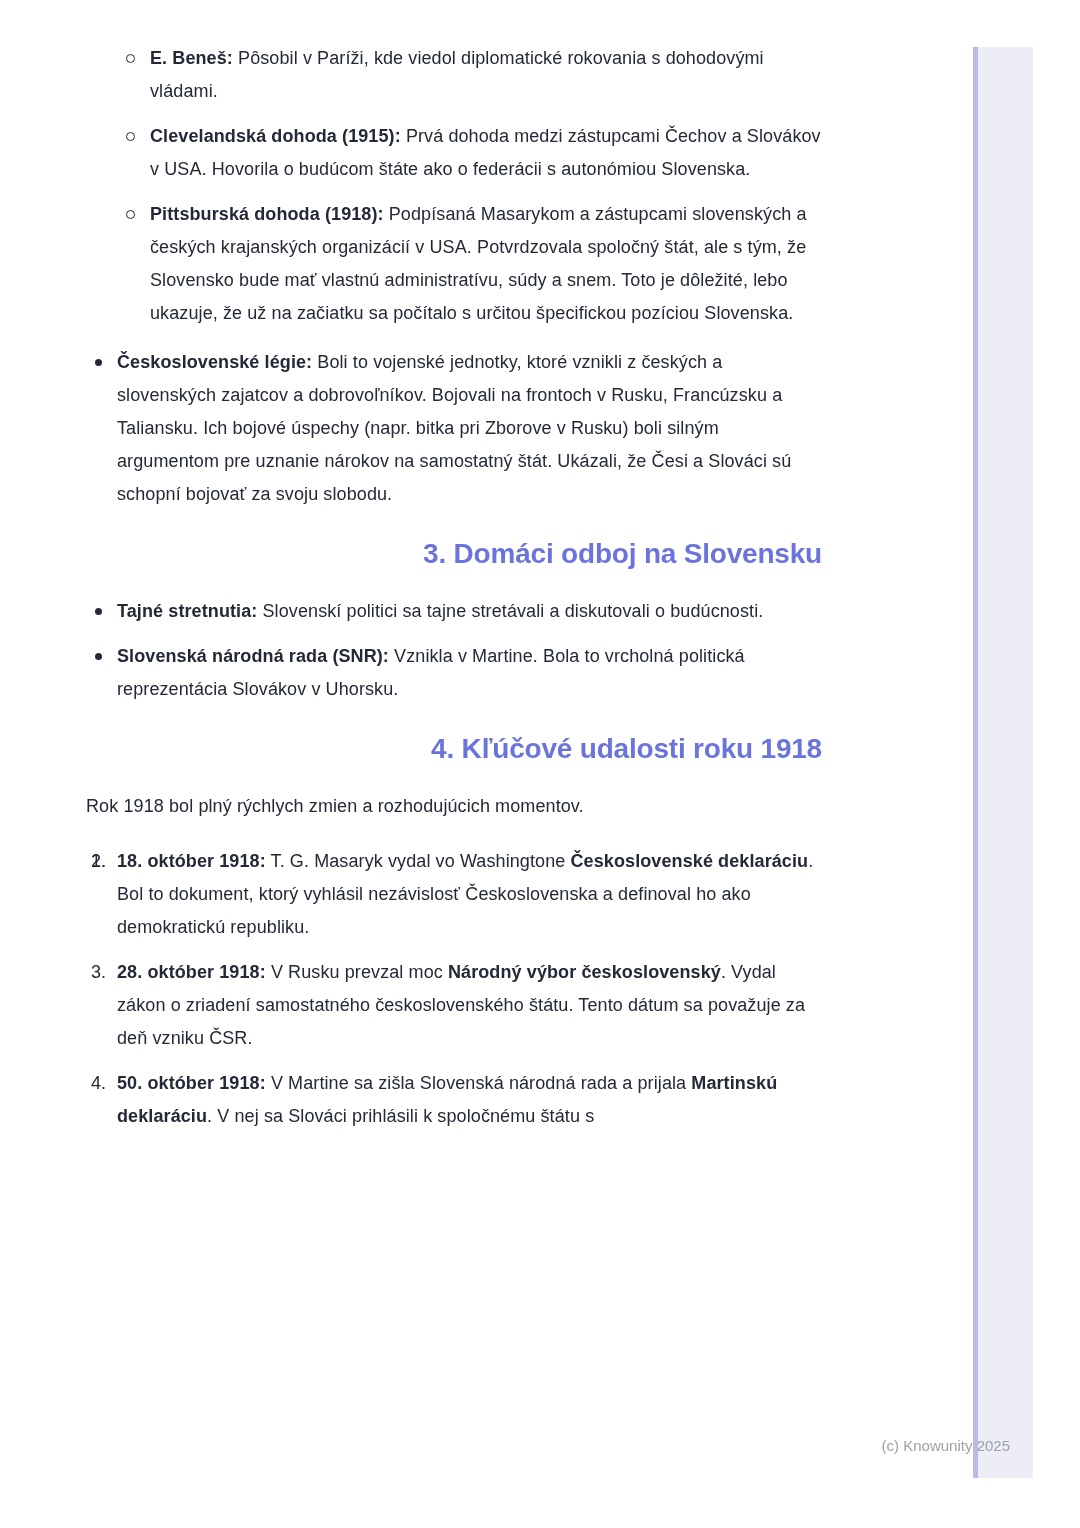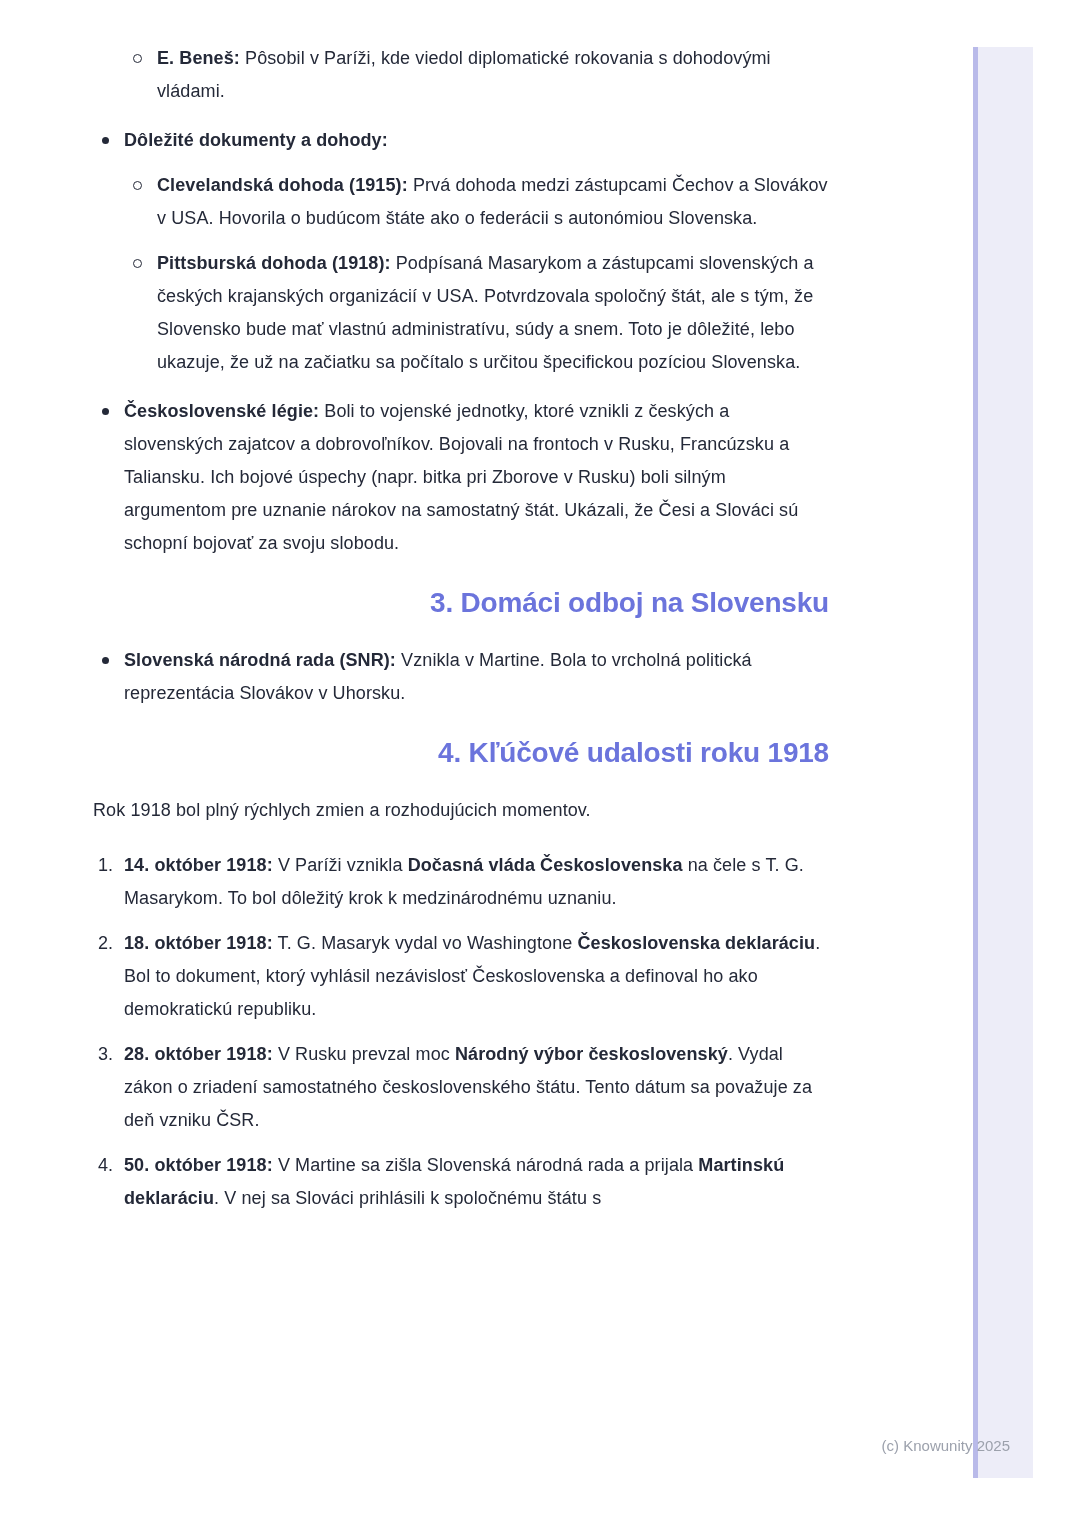--- a/index.html
+++ b/index.html
@@ -6,21 +6,21 @@
   html, body { width: 1080px; height: 1528px; }
   body {
     position: relative;
     background: #ffffff;
     font-family: "Liberation Sans", sans-serif;
     color: var(--text, #242938);
     overflow: hidden;
   }
   .content {
     position: absolute;
-    left: 93px;
+    left: 86px;
     top: 42px;
     width: 736px;
     font-size: 18px;
     line-height: 33px;
     letter-spacing: 0.1px;
   }
   .block-p { margin: 0 0 22px 0; }
   .block-h2 {
     color: var(--accent, #6B74DC);
     font-size: 28px;
@@ -75,29 +75,29 @@
     color: var(--footer, #9CA1AC);
     z-index: 2;
     white-space: nowrap;
   }
 </style>
 </head>
 <body style="--accent: #6B74DC; --text: #242938; --footer: #9CA1AC; --bar-fill: #EDEDF8; --bar-edge: #B9BAE9;">
 
 <div class="content" id="content">
     <div class="block-li l2"><span class="marker circle"></span><span><strong>E. Beneš:</strong><span> Pôsobil v Paríži, kde viedol diplomatické rokovania s dohodovými vládami.</span></span></div>
-    <div class="block-li l1 after-sub"><span class="marker disc"></span><span><strong>Dôležité dokumenty a dohody:</strong></span></div>
     <div class="block-li l2"><span class="marker circle"></span><span><strong>Clevelandská dohoda (1915):</strong><span> Prvá dohoda medzi zástupcami Čechov a Slovákov v USA. Hovorila o budúcom štáte ako o federácii s autonómiou Slovenska.</span></span></div>
     <div class="block-li l2"><span class="marker circle"></span><span><strong>Pittsburská dohoda (1918):</strong><span> Podpísaná Masarykom a zástupcami slovenských a českých krajanských organizácií v USA. Potvrdzovala spoločný štát, ale s tým, že Slovensko bude mať vlastnú administratívu, súdy a snem. Toto je dôležité, lebo ukazuje, že už na začiatku sa počítalo s určitou špecifickou pozíciou Slovenska.</span></span></div>
     <div class="block-li l1 after-sub"><span class="marker disc"></span><span><strong>Československé légie:</strong><span> Boli to vojenské jednotky, ktoré vznikli z českých a slovenských zajatcov a dobrovoľníkov. Bojovali na frontoch v Rusku, Francúzsku a Taliansku. Ich bojové úspechy (napr. bitka pri Zborove v Rusku) boli silným argumentom pre uznanie nárokov na samostatný štát. Ukázali, že Česi a Slováci sú schopní bojovať za svoju slobodu.</span></span></div>
     <h2 class="block-h2"><span><strong>3. Domáci odboj na Slovensku</strong></span></h2>
+    <div class="block-li l1"><span class="marker disc"></span><span><strong>Tajné stretnutia:</strong><span> Slovenskí politici sa tajne stretávali a diskutovali o budúcnosti.</span></span></div>
     <div class="block-li l1"><span class="marker disc"></span><span><strong>Slovenská národná rada (SNR):</strong><span> Vznikla v Martine. Bola to vrcholná politická reprezentácia Slovákov v Uhorsku.</span></span></div>
     <h2 class="block-h2"><span><strong>4. Kľúčové udalosti roku 1918</strong></span></h2>
     <p class="block-p"><span><span>Rok 1918 bol plný rýchlych zmien a rozhodujúcich momentov.</span></span></p>
-    <div class="block-li l1"><span class="marker num">1.</span><span><strong>14. október 1918:</strong><span> V Paríži vznikla </span><strong>Dočasná vláda Československa</strong><span> na čele s T. G. Masarykom. To bol dôležitý krok k medzinárodnému uznaniu.</span></span></div>
-    <div class="block-li l1"><span class="marker num">2.</span><span><strong>18. október 1918:</strong><span> T. G. Masaryk vydal vo Washingtone </span><strong>Československa deklaráciu</strong><span>. Bol to dokument, ktorý vyhlásil nezávislosť Československa a definoval ho ako demokratickú republiku.</span></span></div>
+    <div class="block-li l1"><span class="marker num">1.</span></div>
+    <div class="block-li l1"><span class="marker num">2.</span><span><strong>18. október 1918:</strong><span> T. G. Masaryk vydal vo Washingtone </span><strong>Československé deklaráciu</strong><span>. Bol to dokument, ktorý vyhlásil nezávislosť Československa a definoval ho ako demokratickú republiku.</span></span></div>
     <div class="block-li l1"><span class="marker num">3.</span><span><strong>28. október 1918:</strong><span> V Rusku prevzal moc </span><strong>Národný výbor československý</strong><span>. Vydal zákon o zriadení samostatného československého štátu. Tento dátum sa považuje za deň vzniku ČSR.</span></span></div>
     <div class="block-li l1"><span class="marker num">4.</span><span><strong>50. október 1918:</strong><span> V Martine sa zišla Slovenská národná rada a prijala </span><strong>Martinskú deklaráciu</strong><span>. V nej sa Slováci prihlásili k spoločnému štátu s</span></span></div>
   </div>
 
 <div class="side-bar"></div>
 
 <div class="footer">(c) Knowunity 2025</div>
 
 </body></html>

